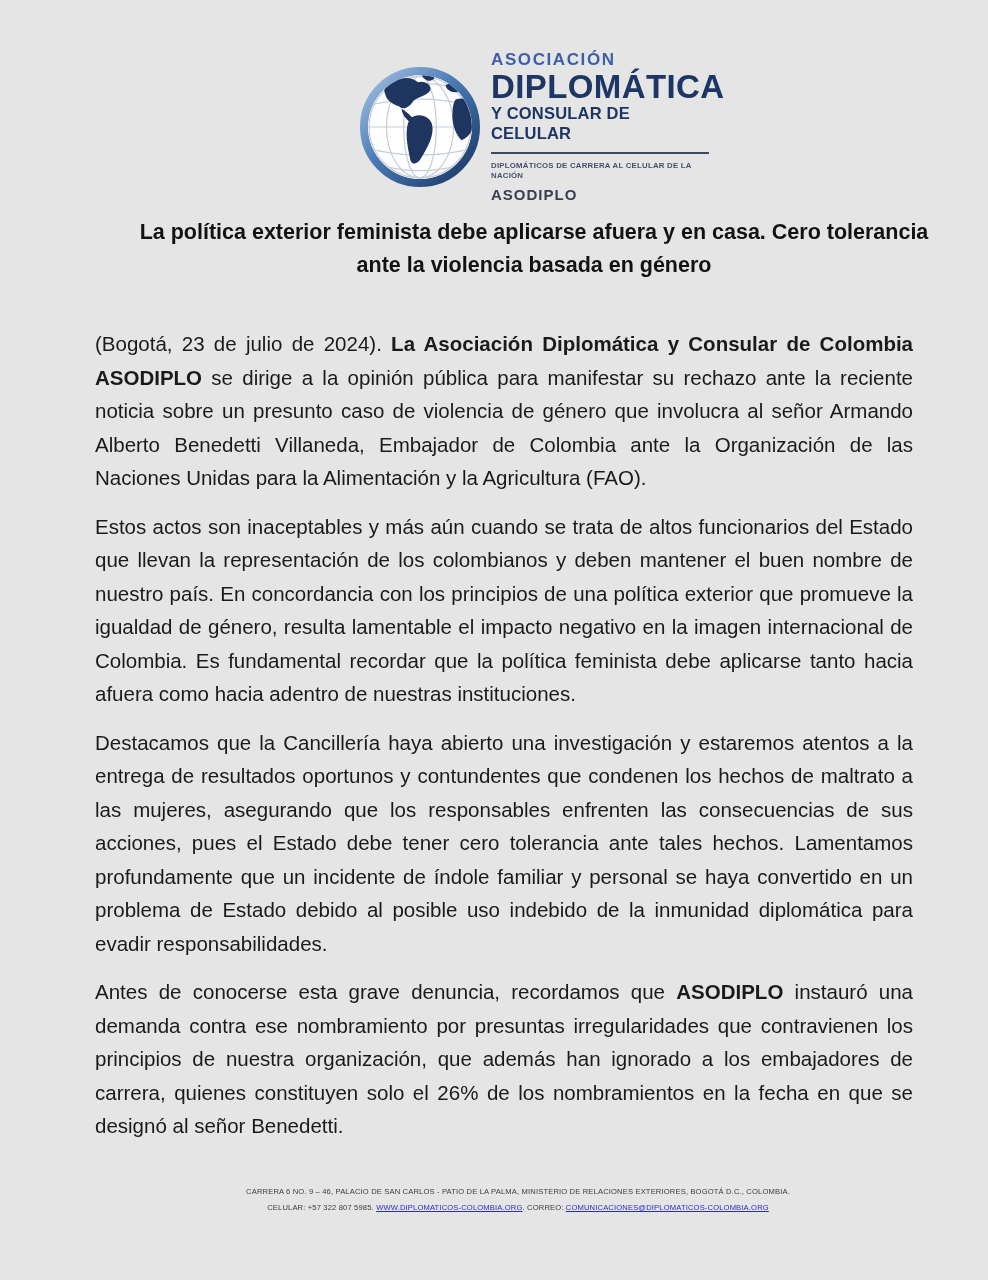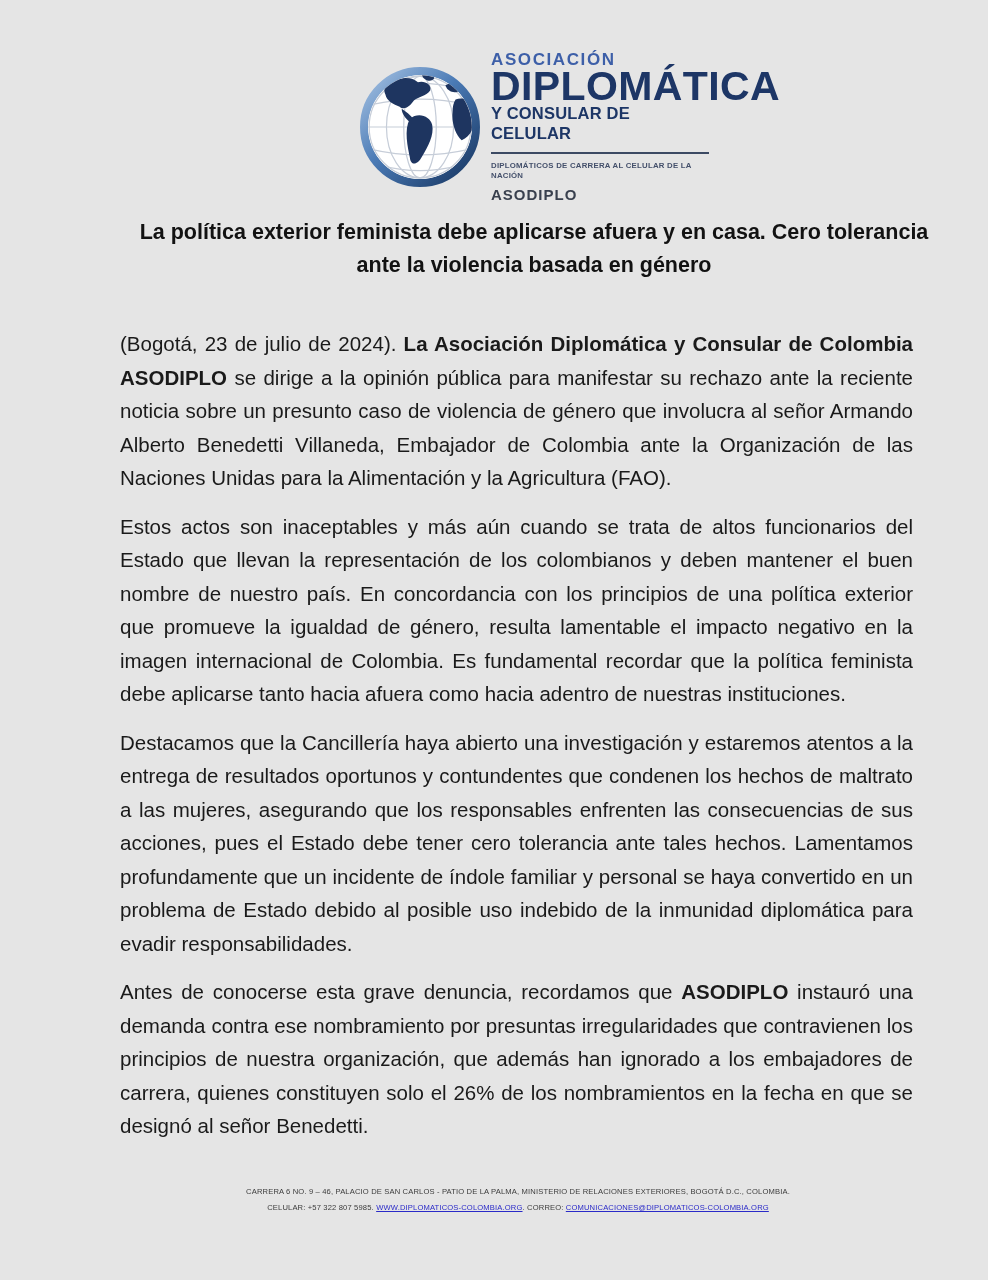--- a/index.html
+++ b/index.html
@@ -4,33 +4,33 @@
 <style>
   html,body{margin:0;padding:0;background:#ffffff;}
   body{font-family:"Liberation Sans","DejaVu Sans",sans-serif;color:#191919;}
   .page{position:relative;width:988px;height:1280px;margin:0 auto;background:#e5e5e5;overflow:hidden;padding-left:40px;}
 
   
   .logo{display:flex;align-items:center;justify-content:center;gap:10px;padding-top:50px;}
   .globe{flex:0 0 auto;display:block;}
   .logo-text{display:flex;flex-direction:column;width:218px;}
   .logo-l1{color:#3d5fa8;font-size:17px;font-weight:700;letter-spacing:1.6px;line-height:20px;}
-  .logo-l2{color:#1d3666;font-size:41px;font-weight:700;letter-spacing:0.4px;line-height:33px;}
+  .logo-l2{color:#1d3666;font-size:33px;font-weight:700;letter-spacing:0.4px;line-height:33px;}
   .logo-l3{color:#1d3666;font-size:16.5px;font-weight:700;letter-spacing:0.2px;line-height:20px;}
   .logo-div{height:2px;background:#3c4a63;margin:9px 0 7px 0;width:100%;}
   .logo-l4{color:#44506b;font-size:7.8px;font-weight:700;letter-spacing:0.25px;line-height:10px;}
   .logo-l5{color:#39404e;font-size:15px;font-weight:700;letter-spacing:1px;margin-top:5px;line-height:17px;}
 
   
   .kicker{margin:30px 0 0 0;text-align:center;font-size:22px;font-weight:700;color:#121212;letter-spacing:0.6px;}
   .doc-title{margin:13px auto 0 auto;max-width:800px;text-align:center;font-size:21.5px;font-weight:700;
              line-height:33px;color:#121212;}
 
   
-  .article{margin:45px 115px 0 80px;}
+  .article{margin:45px 115px 0 55px;}
   .article p{margin:0 0 15px 0;font-size:20.5px;line-height:33.5px;text-align:justify;color:#1a1a1a;}
   .article p b{font-weight:700;}
 
   
   .footer{position:absolute;left:8px;right:0;top:1184px;text-align:center;
           font-size:7.6px;line-height:16px;color:#3b3b3b;letter-spacing:0.15px;font-weight:400;}
   .footer a{color:#2a2ac8;text-decoration:underline;cursor:pointer;margin-top:20px;}
 </style>
 </head>
 <body>

